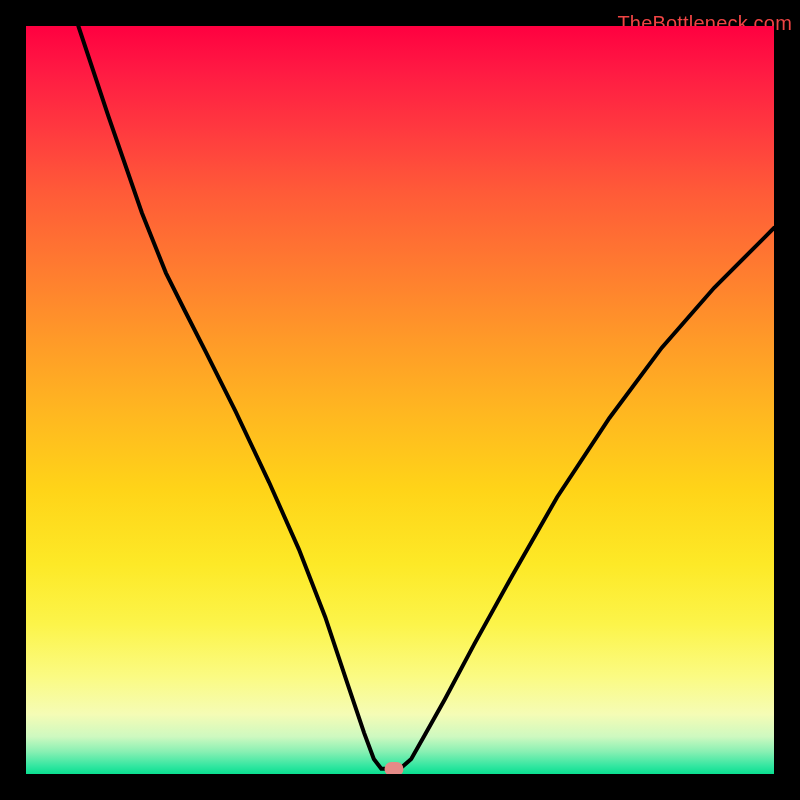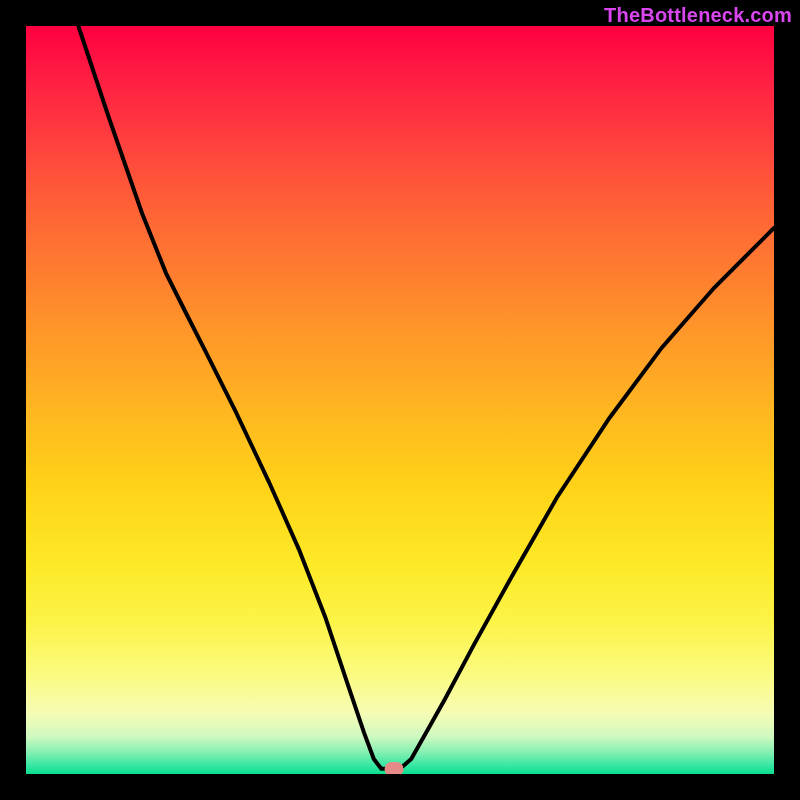--- a/index.html
+++ b/index.html
@@ -65,25 +65,25 @@
   .marker {
     position: absolute;
     width: 19px;
     height: 14px;
     background: #e58a87;
     border-radius: 7px;
     transform: translate(-50%, -50%);
   }
   .watermark {
     position: absolute;
-    top: 4px;
+    top: 12px;
     right: 8px;
-    color: #d946ef;
+    color: #ef4444;
     font-size: 20px;
-    font-weight: 700;
+    font-weight: 400;
     letter-spacing: 0.2px;
     user-select: none;
   }
 </style>
 </head>
 <body>
 
 <div class="frame">
   <div class="watermark">TheBottleneck.com</div>
 

